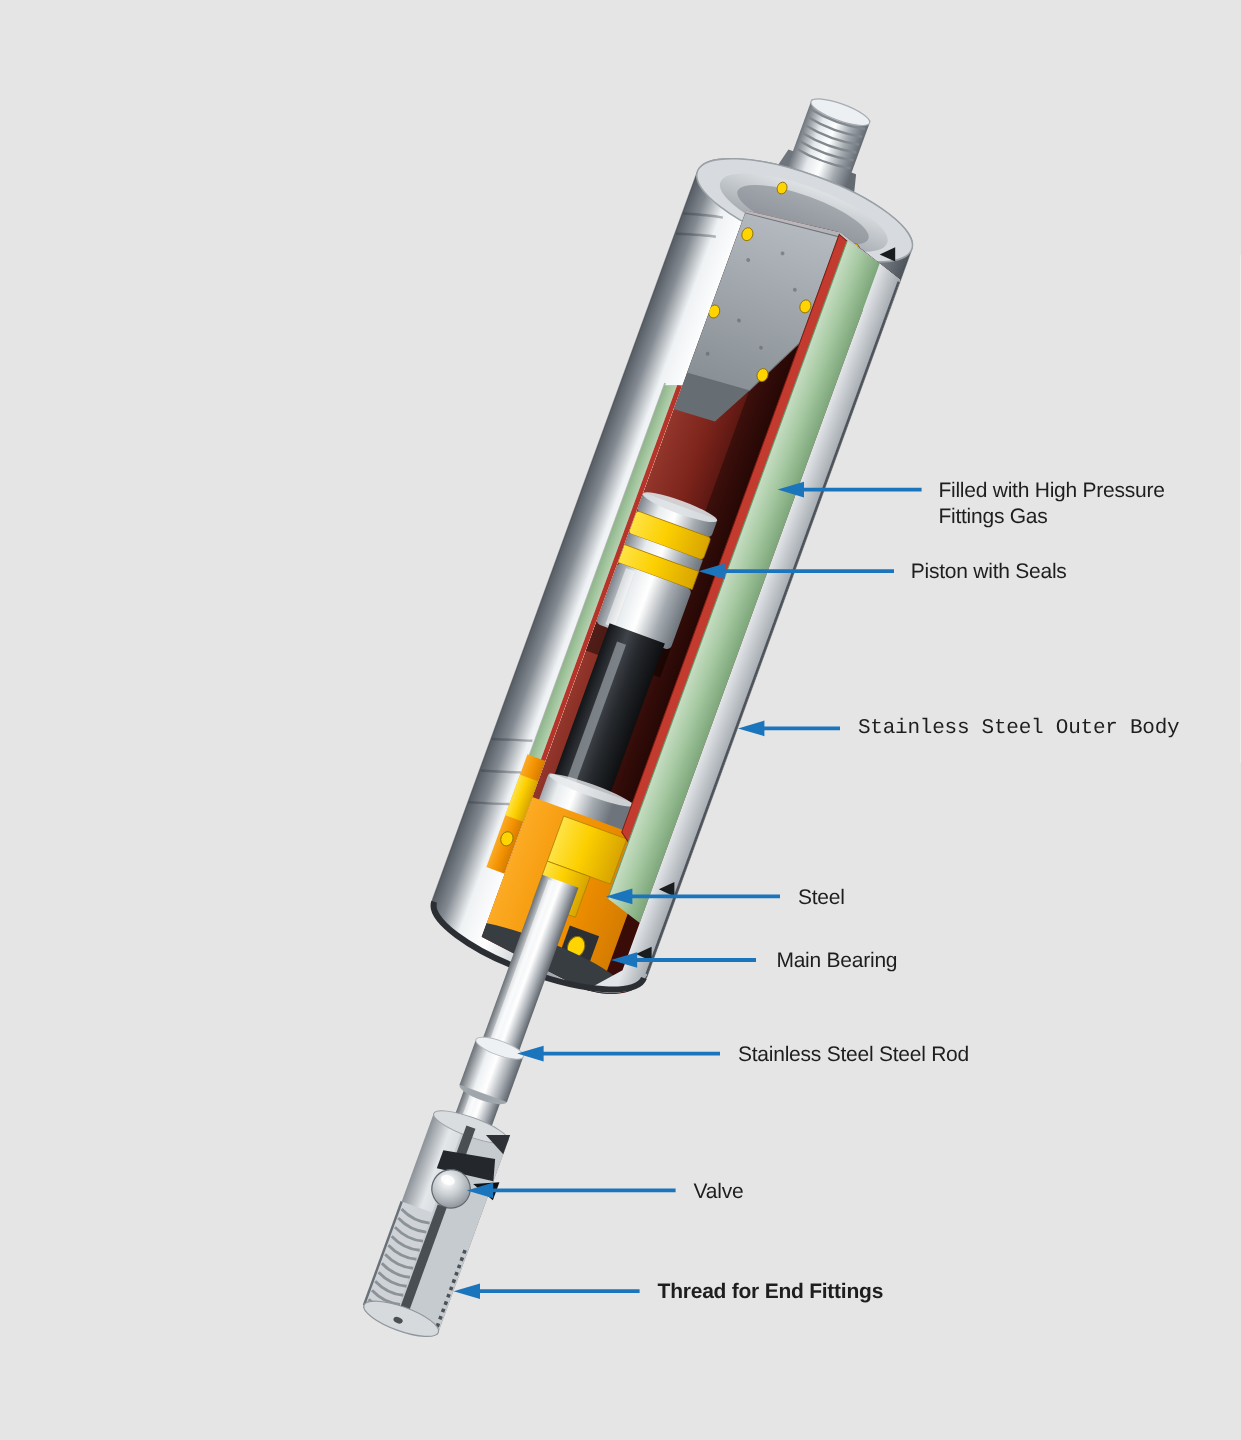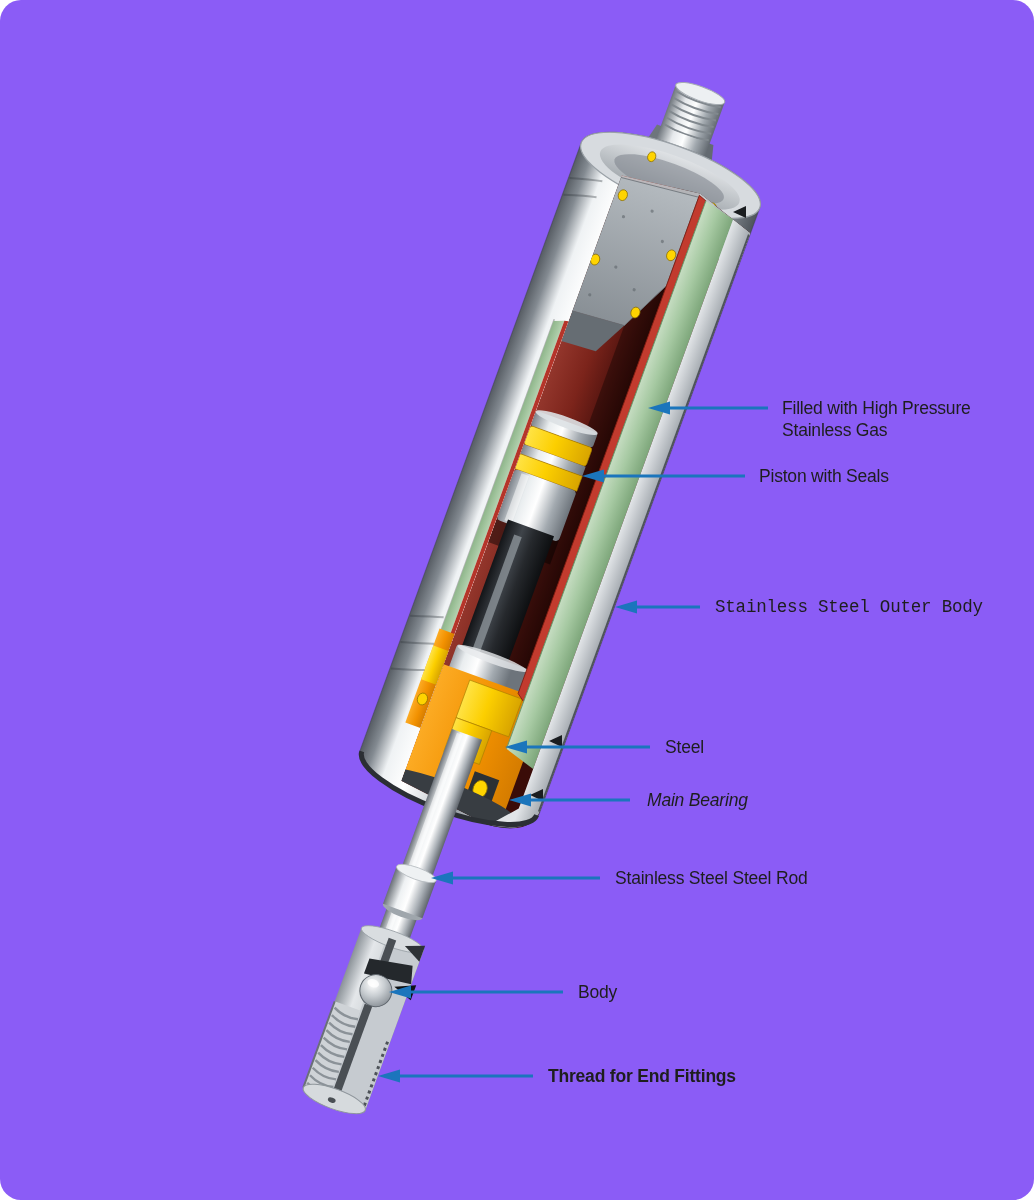--- a/index.html
+++ b/index.html
@@ -1,18 +1,18 @@
 <!DOCTYPE html>
 <html><head>
 <meta charset="utf-8">
 <style>
   html,body{margin:0;padding:0;background:#ffffff;}
   .stage{
-    position:relative;width:1034px;height:1200px;background:#8b5cf6;
-    overflow:hidden;font-family:"Liberation Sans",sans-serif;border-radius:21px;
+    position:relative;width:1034px;height:1200px;background:#e5e5e5;
+    overflow:hidden;font-family:"Liberation Sans",sans-serif;
   }
   .stage svg{position:absolute;left:0;top:0;}
   .callout{
     position:absolute;color:#1e1e1e;font-size:17.5px;letter-spacing:-0.2px;
     line-height:22px;white-space:nowrap;
   }
   .callout span{display:block;}
 </style>
 </head>
 <body>
@@ -305,23 +305,23 @@
     </g>
     <g>
       <line x1="396" y1="1076" x2="533" y2="1076" stroke="#1b75bc"></line>
       <polygon points="378,1076 400,1069.5 400,1082.5" fill="#1b75bc"></polygon>
     </g>
   </g>
 </svg>
 
 <div class="callout" style="left:782px;top:397px;">
   <span>Filled with High Pressure</span>
-  <span>Stainless Gas</span>
+  <span>Fittings Gas</span>
 </div>
 <div class="callout" style="left:759px;top:465px;">Piston with Seals</div>
 <div class="callout" style="left:715px;top:596px;font-family:Liberation Mono, monospace;">Stainless Steel Outer Body</div>
 <div class="callout" style="left:665px;top:736px;">Steel</div>
-<div class="callout" style="left:647px;top:789px;font-style:italic;">Main Bearing</div>
+<div class="callout" style="left:647px;top:789px;">Main Bearing</div>
 <div class="callout" style="left:615px;top:867px;">Stainless Steel Steel Rod</div>
-<div class="callout" style="left:578px;top:981px;">Body</div>
+<div class="callout" style="left:578px;top:981px;">Valve</div>
 <div class="callout" style="left:548px;top:1065px;font-weight:bold;">Thread for End Fittings</div>
 
 </div>
 
 </body></html>

